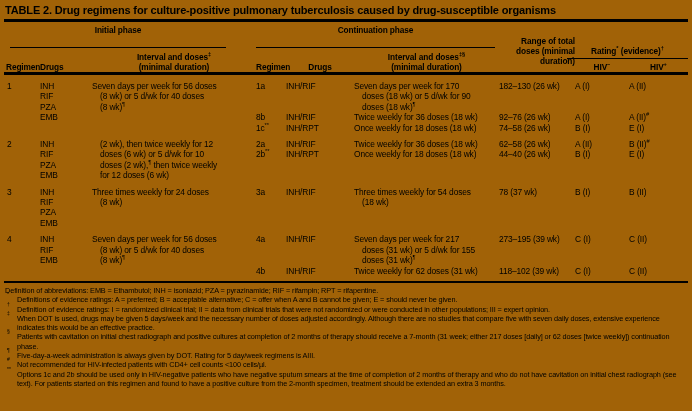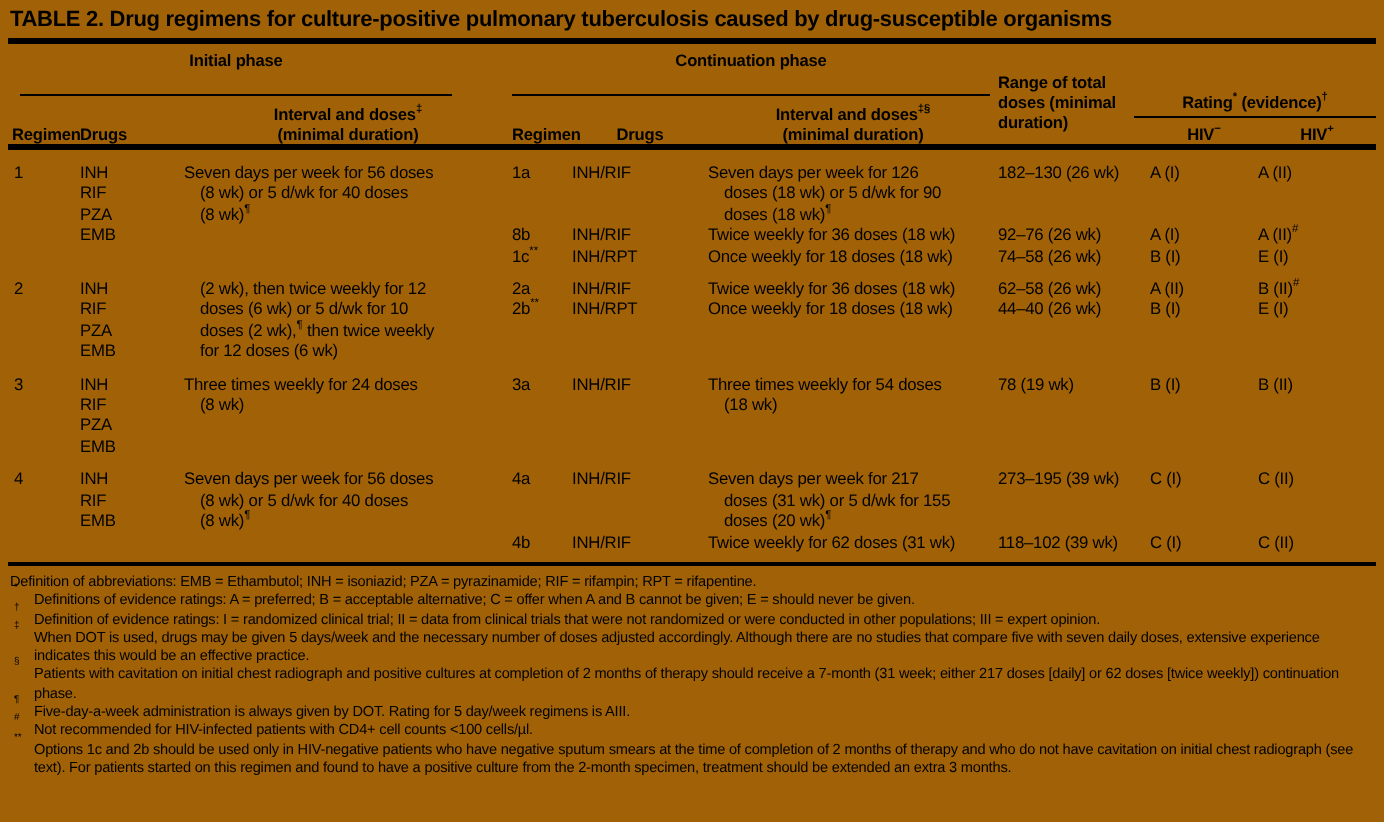--- a/index.html
+++ b/index.html
@@ -5,21 +5,21 @@
   html,body{margin:0;padding:0;background:#e8e8e8;}
   .page{width:692px;height:411px;box-sizing:border-box;padding:3px 4px 0;background:#a16207;color:#000;
         font-family:"Liberation Sans",sans-serif;overflow:hidden;}
   .title{font-size:11px;font-weight:bold;letter-spacing:-0.15px;padding:1px 0 3px 1px;border-bottom:3px solid #000;}
   
   .thead{display:grid;grid-template-columns:36px 52px 164px 30px 68px 145px 76px 54px 59px;
          padding-top:3px;border-bottom:3px solid #000;font-weight:bold;font-size:8.3px;line-height:10px;letter-spacing:-0.1px;}
   .gh{text-align:center;border-bottom:1px solid #000;padding-bottom:12px;align-self:start;grid-row:1;}
   .gh-init{grid-column:1/4;margin:0 30px 0 6px;}
   .gh-cont{grid-column:4/7;margin:0 4px 0 0;}
-  .range-head{grid-column:7;grid-row:1/3;align-self:center;text-align:left;padding-top:4px;}
+  .range-head{grid-column:7;grid-row:1/3;align-self:center;text-align:right;padding-top:4px;}
   .rating-wrap{grid-column:8/10;grid-row:1/3;display:flex;flex-direction:column;justify-content:flex-end;}
   .rating-head{text-align:center;border-bottom:1px solid #000;padding-bottom:2px;margin-left:-8px;}
   .hiv-row{display:flex;padding-top:3px;}
   .hiv-n{width:54px;text-align:center;}
   .hiv-p{width:59px;text-align:center;}
   .ch{grid-row:2;align-self:end;padding-top:4px;white-space:nowrap;}
   .ch1{grid-column:1;padding-left:2px;}
   .ch2{grid-column:2;}
   .ch3{grid-column:3;text-align:center;white-space:normal;}
   .ch4{grid-column:4;}
@@ -93,21 +93,21 @@
       <div class="cell c-int">
         <div><span>Seven days per week for 56 doses</span><sup></sup><span></span></div>
         <div class="ind"><span>(8 wk) or 5 d/wk for 40 doses</span><sup></sup><span></span></div>
         <div class="ind"><span>(8 wk)</span><sup>¶</sup><span></span></div>
       </div>
       <div class="cont">
         <div class="crow">
           <div class="cell c-creg"><span>1a</span><sup></sup></div>
           <div class="cell c-cdrugs">INH/RIF</div>
           <div class="cell c-cint">
-            <div><span>Seven days per week for 126</span><sup></sup></div>
+            <div><span>Seven days per week for 170</span><sup></sup></div>
             <div class="ind"><span>doses (18 wk) or 5 d/wk for 90</span><sup></sup></div>
             <div class="ind"><span>doses (18 wk)</span><sup>¶</sup></div>
           </div>
           <div class="cell c-range">182–130 (26 wk)</div>
           <div class="cell c-hivn"><span>A (I)</span><sup></sup></div>
           <div class="cell c-hivp"><span>A (II)</span><sup></sup></div>
         </div>
         <div class="crow">
           <div class="cell c-creg"><span>8b</span><sup></sup></div>
           <div class="cell c-cdrugs">INH/RIF</div>
@@ -182,21 +182,21 @@
         <div class="ind"><span>(8 wk)</span></div>
       </div>
       <div class="cont">
         <div class="crow">
           <div class="cell c-creg"><span>3a</span><sup></sup></div>
           <div class="cell c-cdrugs">INH/RIF</div>
           <div class="cell c-cint">
             <div><span>Three times weekly for 54 doses</span></div>
             <div class="ind"><span>(18 wk)</span></div>
           </div>
-          <div class="cell c-range">78 (19 wk)</div>
+          <div class="cell c-range">78 (37 wk)</div>
           <div class="cell c-hivn"><span>B (I)</span><sup></sup></div>
           <div class="cell c-hivp"><span>B (II)</span><sup></sup></div>
         </div>
       </div>
     </div>
 
     <div class="brow">
       <div class="cell c-reg">4</div>
       <div class="cell c-drugs">
         <div>INH</div>
@@ -208,21 +208,21 @@
         <div class="ind"><span>(8 wk) or 5 d/wk for 40 doses</span></div>
         <div class="ind"><span>(8 wk)</span><sup>¶</sup></div>
       </div>
       <div class="cont">
         <div class="crow">
           <div class="cell c-creg"><span>4a</span><sup></sup></div>
           <div class="cell c-cdrugs">INH/RIF</div>
           <div class="cell c-cint">
             <div><span>Seven days per week for 217</span></div>
             <div class="ind"><span>doses (31 wk) or 5 d/wk for 155</span></div>
-            <div class="ind"><span>doses (20 wk)</span><sup>¶</sup></div>
+            <div class="ind"><span>doses (31 wk)</span><sup>¶</sup></div>
           </div>
           <div class="cell c-range">273–195 (39 wk)</div>
           <div class="cell c-hivn"><span>C (I)</span><sup></sup></div>
           <div class="cell c-hivp"><span>C (II)</span><sup></sup></div>
         </div>
         <div class="crow">
           <div class="cell c-creg"><span>4b</span><sup></sup></div>
           <div class="cell c-cdrugs">INH/RIF</div>
           <div class="cell c-cint">
             <div><span>Twice weekly for 62 doses (31 wk)</span></div>

